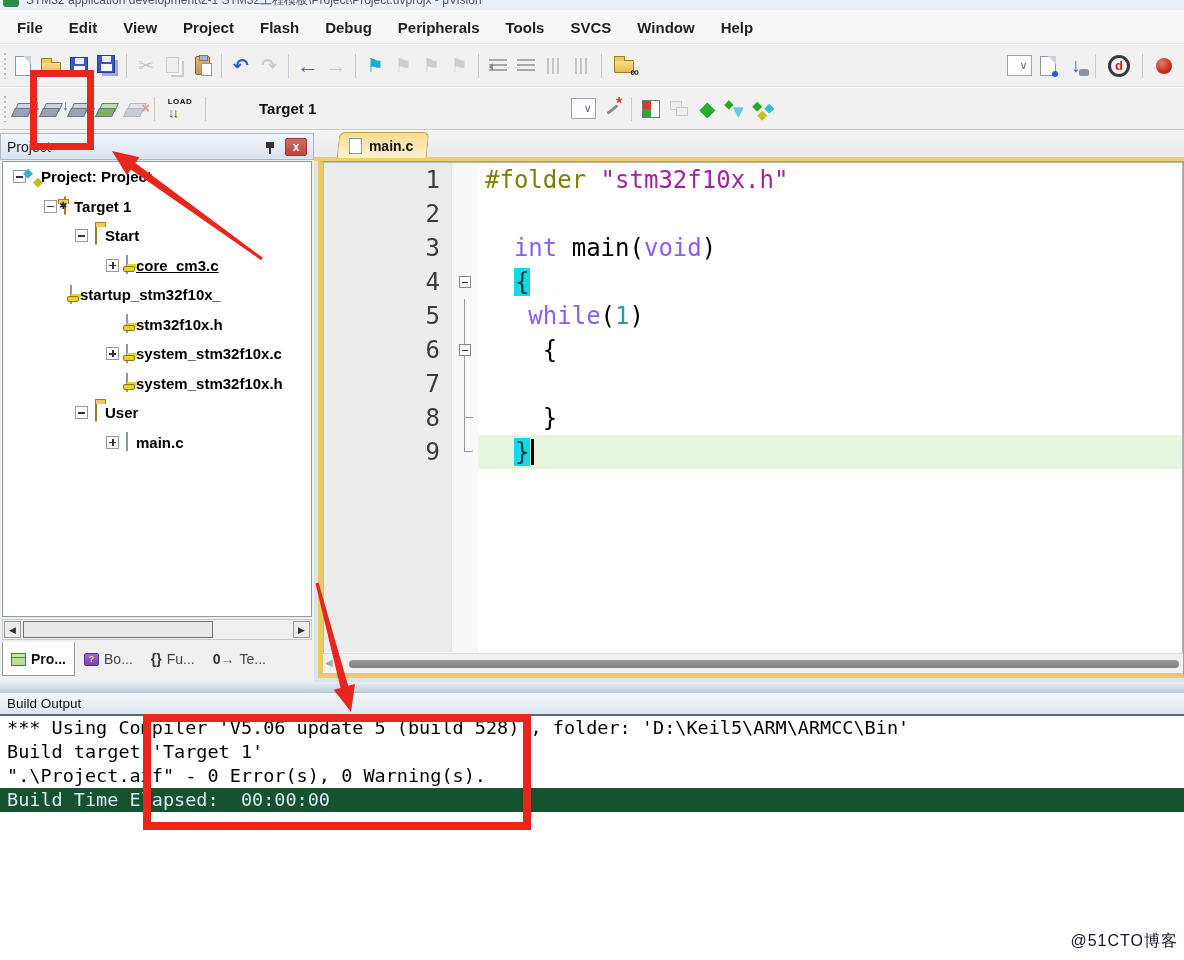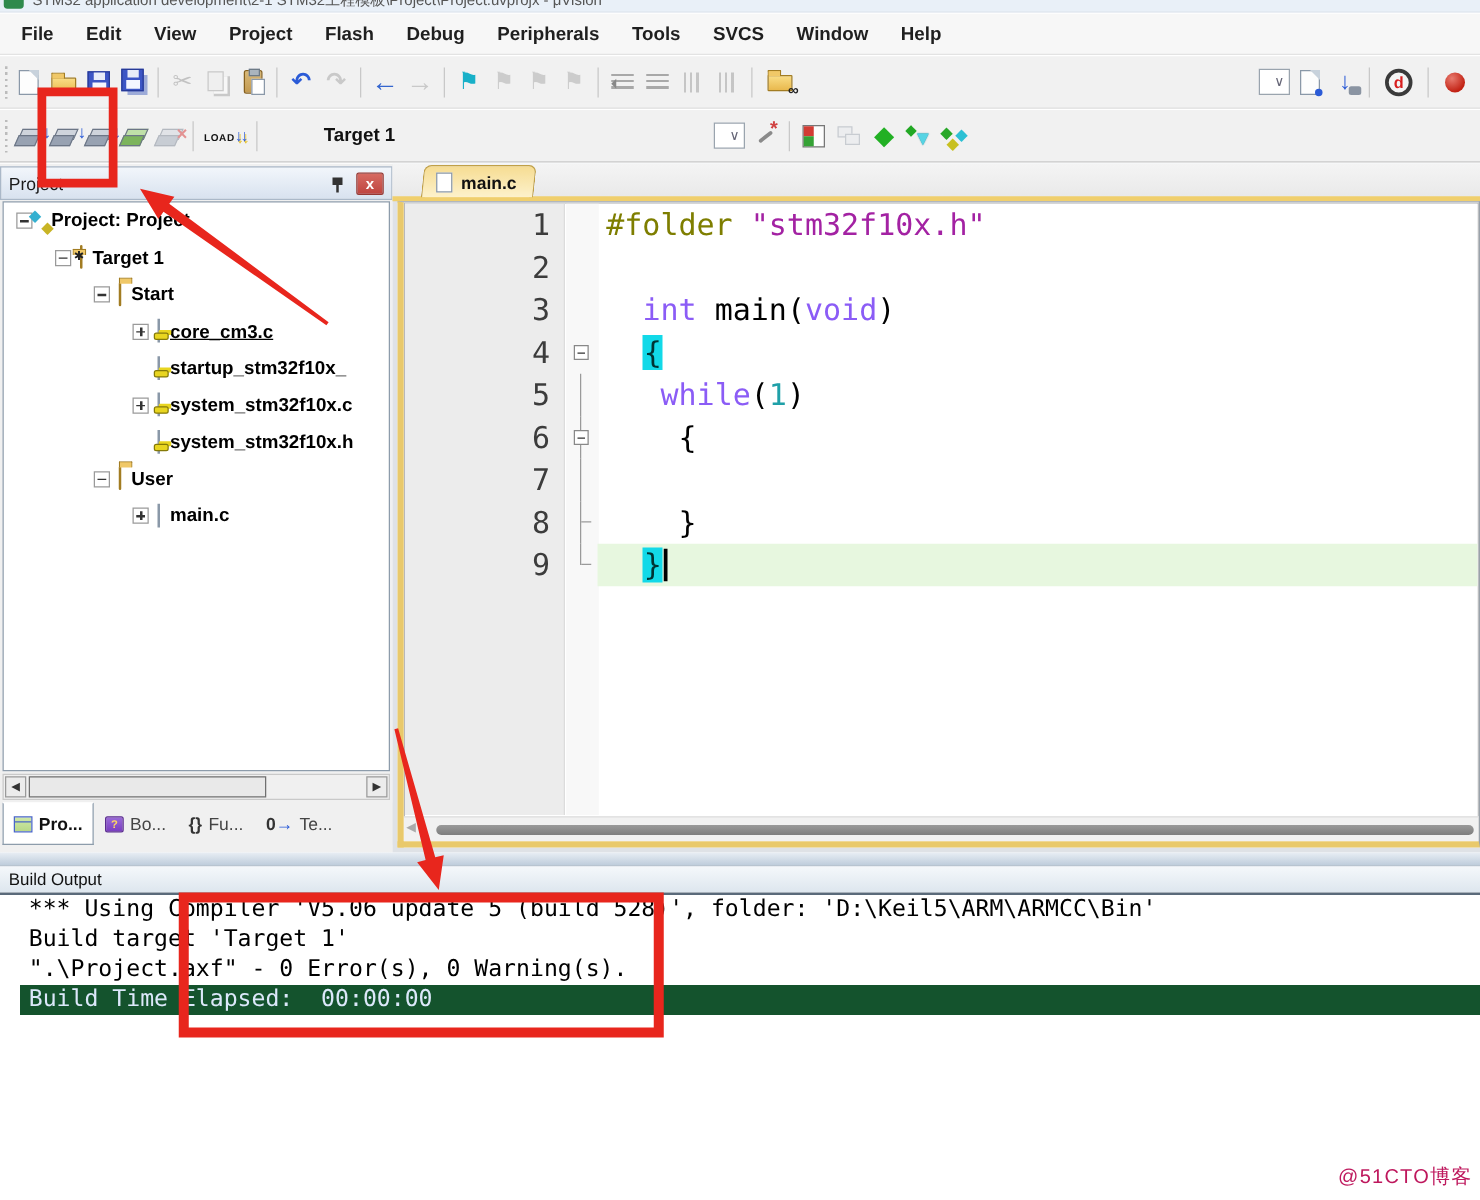--- a/index.html
+++ b/index.html
@@ -42,21 +42,21 @@
   .i-circle-d { width:22px; height:22px; border:3px solid #3a3a3a; border-radius:50%; display:flex; align-items:center; justify-content:center; font-size:13px; font-weight:bold; color:#d81f1f; background:#f4f4f4; }
   .i-ball { width:16px; height:16px; border-radius:50%; background:radial-gradient(circle at 35% 30%, #e87a6e, #c22315 70%); }
   .i-stack { width:20px; height:15px; position:relative; margin-top:4px; }
   .i-stack i { position:absolute; left:0; width:17px; height:9px; transform:skewX(-24deg); border:1px solid #6c7686; display:block; }
   .i-stack i:nth-child(1) { top:0; left:3px; background:#cfd4dc; }
   .i-stack i:nth-child(2) { top:5px; background:#98a2b2; }
   .i-stack.green i:nth-child(1) { background:#bfe0a8; } .i-stack.green i:nth-child(2) { background:#7cb45c; }
   .i-stack .ov { position:absolute; right:-5px; top:-6px; font-size:14px; font-weight:bold; color:#2b5bd7; letter-spacing:-3px; }
   .i-stack .ovx { position:absolute; right:-5px; top:-4px; font-size:15px; font-weight:bold; color:#d42020; }
   .dim { opacity:.45; }
-  .i-load { display:flex; flex-direction:row; align-items:flex-end; line-height:1; margin-top:-1px; }
+  .i-load { display:flex; flex-direction:column; align-items:flex-start; line-height:1; margin-top:-1px; }
   .i-load .ld { font-size:8px; font-weight:bold; color:#111; letter-spacing:.5px; }
   .i-load .ar { font-size:13px; font-weight:bold; color:#2b5bd7; letter-spacing:-2px; margin-top:0px; text-shadow:1px 1px 0 #e8c020; }
   .i-wand { position:relative; width:20px; height:20px; }
   .i-wand::before { content:""; position:absolute; left:4px; top:9px; width:13px; height:3px; background:#8a8a8a; transform:rotate(-38deg); border-radius:2px; }
   .i-wand::after { content:"*"; position:absolute; right:0px; top:-4px; font-size:16px; font-weight:bold; color:#d04040; }
   .i-manage { width:18px; height:18px; border:1px solid #777; background:linear-gradient(90deg, #fff 0 50%, #fdfdfd 50% 100%); position:relative; }
   .i-manage::before { content:""; position:absolute; left:0; top:0; width:8px; height:8px; background:#d23c34; }
   .i-manage::after { content:""; position:absolute; left:0; bottom:0; width:8px; height:8px; background:#35a235; }
   .i-wins { width:18px; height:15px; position:relative; }
   .i-wins i { position:absolute; width:12px; height:9px; background:#e8eaee; border:1px solid #98a0ac; display:block; }
@@ -129,24 +129,24 @@
   .tok-b { background:#12d9e8; color:#033; padding:0 1px; }
   .cursor { display:inline-block; width:2.5px; height:26px; background:#000; vertical-align:-5px; margin-left:1px; }
   .edfill { flex:1; }
   .edhscroll { position:absolute; left:0; right:0; bottom:0; height:20px; background:#f1f1f1; border-top:1px solid #ddd; }
   .edhscroll .larr { position:absolute; left:2px; top:3px; color:#aaa; font-size:10px; }
   .edhscroll .thumb { position:absolute; left:26px; right:4px; top:6px; height:8px; border-radius:4px; background:linear-gradient(#9a9a9a,#7e7e7e); }
 
   
   .splitstrip { position:absolute; left:0; top:682px; width:1184px; height:10px; background:linear-gradient(#e8eef4,#bfcddc); }
   .bo-header { position:absolute; left:0; top:692px; width:1184px; height:22px; background:linear-gradient(#f5f8fb,#dde6ee); border-top:1px solid #b8c4d0; display:flex; align-items:center; padding-left:7px; font-size:13.5px; color:#111; }
-  .bo-body { position:absolute; left:0; top:714px; width:1184px; height:246px; background:#fff; border-top:2px solid #5a6a7a; overflow:hidden;padding-left:16px; }
+  .bo-body { position:absolute; left:0; top:714px; width:1184px; height:246px; background:#fff; border-top:2px solid #5a6a7a; overflow:hidden; }
   .boline { height:24px; line-height:24px; font-family:"DejaVu Sans Mono","Liberation Mono",monospace; font-size:18.5px; color:#000; white-space:pre; padding-left:7px; }
   .boline.selected { background:#14532d; color:#dce8fa; }
-  .watermark { position:absolute; right:6px; top:931px; font-size:16px; color:#be185d; letter-spacing:1px; }
+  .watermark { position:absolute; right:6px; top:931px; font-size:16px; color:#0f172a; letter-spacing:1px; }
 
   
   .anno { position:absolute; border-style:solid; border-color:#e8261d; background:transparent; pointer-events:none; z-index:50; }
   #annosvg { position:absolute; left:0; top:0; width:1184px; height:960px; pointer-events:none; z-index:51; }
 </style>
 </head>
 <body>
 
 <div class="screen">
 
@@ -363,24 +363,29 @@
         <div class="trow" style="padding-left: 72px;">
           <span class="ebox minus"></span>
           <span class="ticon"><span class="i-folder" style="margin-top:0"></span></span>
           <span class="tlabel">Start</span>
         </div>
         <div class="trow" style="padding-left: 103px; text-decoration: underline;">
           <span class="ebox plus"></span>
           <span class="ticon"><span class="tpage key"></span></span>
           <span class="tlabel">core_cm3.c</span>
         </div>
+        <div class="trow" style="padding-left: 47px;">
+          <span class="ebox none"></span>
+          <span class="ticon"><span class="tpage key"></span></span>
+          <span class="tlabel">startup_stm32f10x_</span>
+        </div>
         <div class="trow" style="padding-left: 103px;">
           <span class="ebox none"></span>
           <span class="ticon"><span class="tpage key"></span></span>
-          <span class="tlabel">startup_stm32f10x_</span>
+          <span class="tlabel">stm32f10x.h</span>
         </div>
         <div class="trow" style="padding-left: 103px;">
           <span class="ebox plus"></span>
           <span class="ticon"><span class="tpage key"></span></span>
           <span class="tlabel">system_stm32f10x.c</span>
         </div>
         <div class="trow" style="padding-left: 103px;">
           <span class="ebox none"></span>
           <span class="ticon"><span class="tpage key"></span></span>
           <span class="tlabel">system_stm32f10x.h</span>

